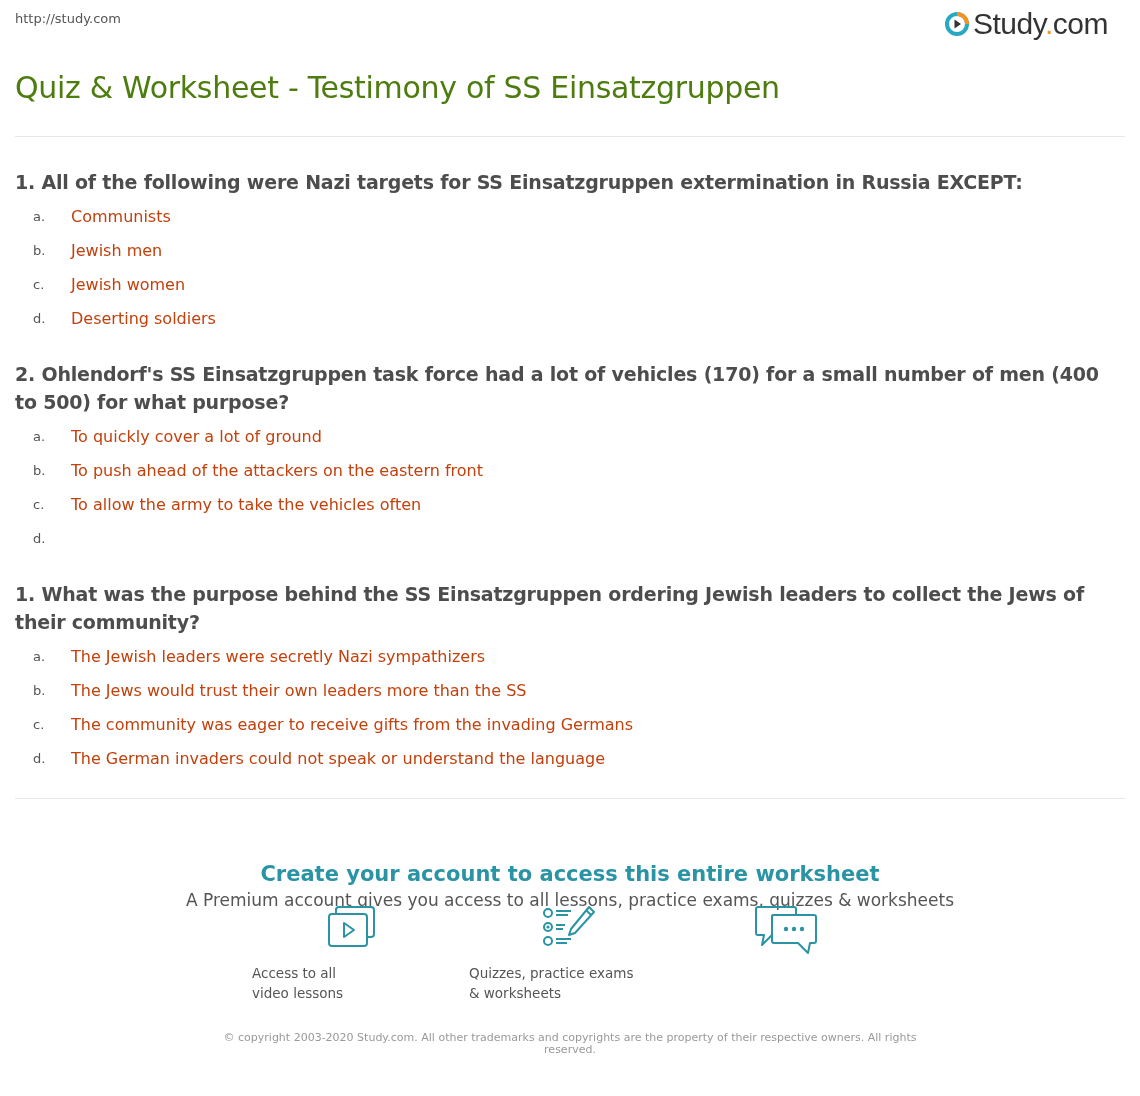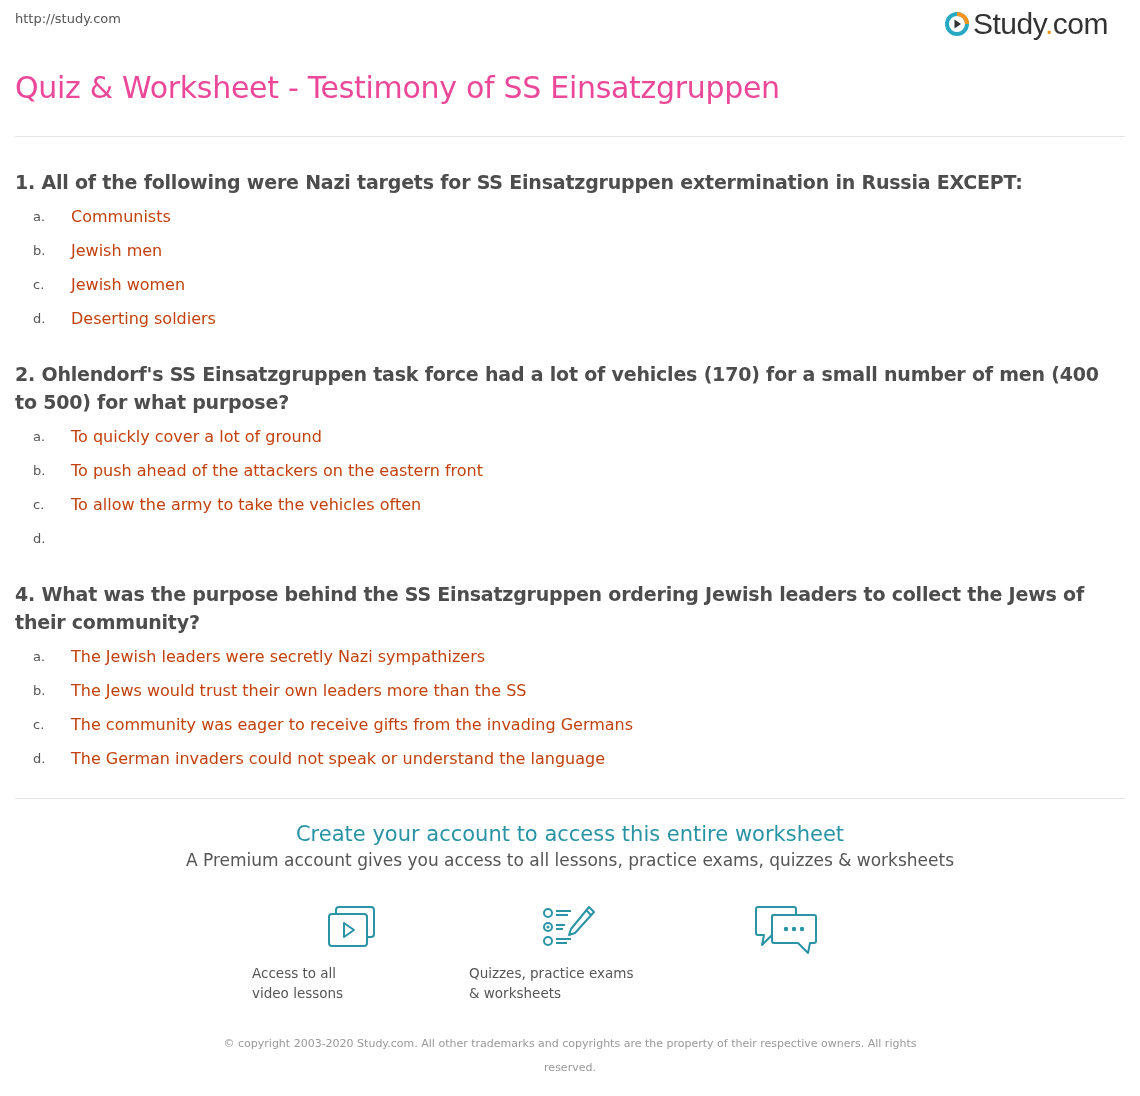--- a/index.html
+++ b/index.html
@@ -1,34 +1,34 @@
 <!DOCTYPE html>
 <html><head>
 <meta charset="utf-8">
 <style>
   html, body { margin: 0; padding: 0; background: #ffffff; }
   body { width: 1140px; height: 1096px; position: relative; font-family: "DejaVu Sans", sans-serif; color: #555555; overflow: hidden; }
   .url { position: absolute; left: 15px; top: 11px; font-size: 13px; color: #555; }
   .logo { position: absolute; left: 944px; top: 8px; display: flex; align-items: center; }
   .logo-text { font-family: "Liberation Sans", sans-serif; font-size: 30px; color: #333; letter-spacing: -0.5px; line-height: 32px; }
   .logo-dot { color: #f7931e; }
-  .title { position: absolute; left: 15px; top: 70px; font-size: 30px; color: #ec4899; font-weight: normal; margin: 0; letter-spacing: -0.3px; }
+  .title { position: absolute; left: 15px; top: 70px; font-size: 30px; color: #4d7c0f; font-weight: normal; margin: 0; letter-spacing: -0.3px; }
   .hr { position: absolute; left: 15px; right: 15px; height: 1px; background: #e6e6e6; }
   .question { position: absolute; left: 15px; width: 1110px; }
   .q-text { font-size: 19px; font-weight: bold; color: #4d4d4d; line-height: 28px; letter-spacing: -0.2px; }
   .opt { display: flex; height: 34px; align-items: center; }
   .opt-letter { width: 56px; padding-left: 18px; box-sizing: border-box; font-size: 13px; color: #555; }
   .opt-text { font-size: 16px; color: #c2410c; }
   .cta { position: absolute; left: 0; width: 1140px; text-align: center; }
-  .cta-title { font-size: 21px; color: #2a94a5; font-weight: normal; }
+  .cta-title { font-size: 21px; color: #2a94a5; font-weight: bold; margin-top: 40px; }
   .cta-sub { font-size: 17px; color: #555; margin-top: 4px; }
   .feature { position: absolute; width: 200px; }
   .feature svg { display: block; margin: 0 auto; }
   .feature-label { font-size: 13.5px; color: #555; line-height: 20px; margin-top: 14px; }
-  .footer { position: absolute; left: 210px; width: 720px; top: 1032px; text-align: center; font-size: 11px; color: #999; line-height: 24px; }
+  .footer { position: absolute; left: 210px; width: 720px; top: 1032px; text-align: center; font-size: 11px; color: #999; line-height: 12px; }
 </style>
 </head>
 <body>
 
 <div class="url">http://study.com</div>
 
 <div class="logo">
   <svg width="26" height="26" viewBox="0 0 26 26" style="margin-right:3px">
     <circle cx="13" cy="13" r="10" fill="none" stroke="#29a8c4" stroke-width="4"></circle>
     <path d="M13 3 A10 10 0 0 1 23 13" fill="none" stroke="#f7931e" stroke-width="4"></path>
@@ -78,21 +78,21 @@
         <span class="opt-letter">c.</span>
         <span class="opt-text">To allow the army to take the vehicles often</span>
       </div>
     <div class="opt">
         <span class="opt-letter">d.</span>
       </div>
   </div>
 </div>
 
 <div class="question" style="top:580px">
-  <div class="q-text">4. What was the purpose behind the SS Einsatzgruppen ordering Jewish leaders to collect the Jews of their community?</div>
+  <div class="q-text">1. What was the purpose behind the SS Einsatzgruppen ordering Jewish leaders to collect the Jews of their community?</div>
   <div style="margin-top:3px">
     <div class="opt">
         <span class="opt-letter">a.</span>
         <span class="opt-text">The Jewish leaders were secretly Nazi sympathizers</span>
       </div>
     <div class="opt">
         <span class="opt-letter">b.</span>
         <span class="opt-text">The Jews would trust their own leaders more than the SS</span>
       </div>
     <div class="opt">

